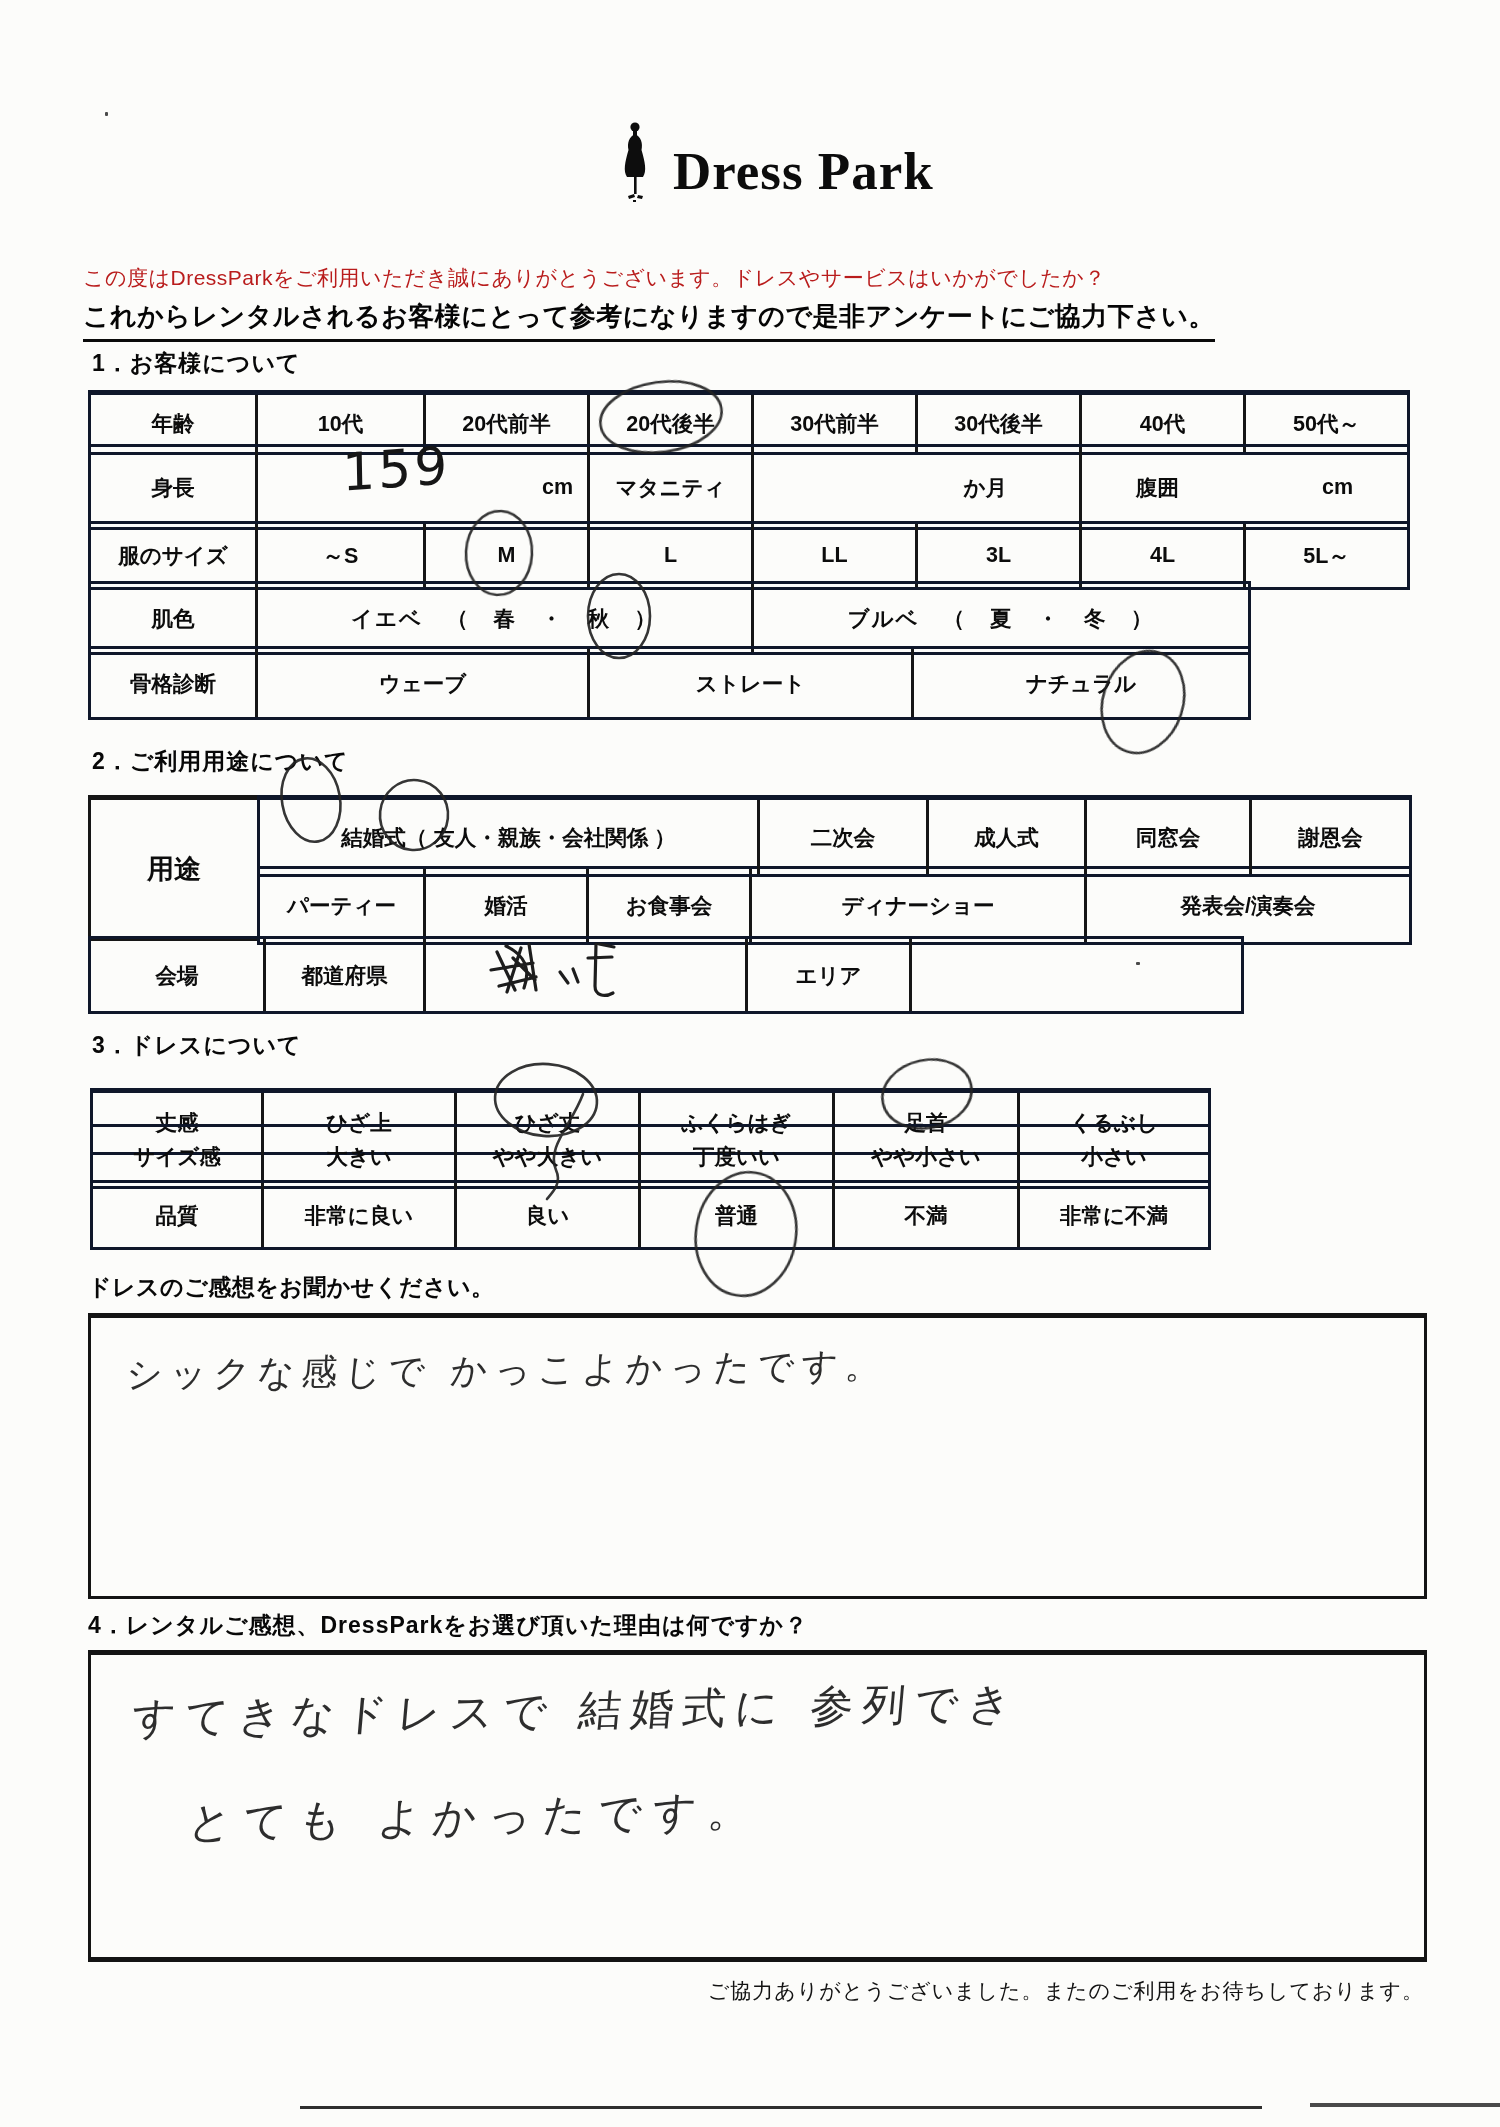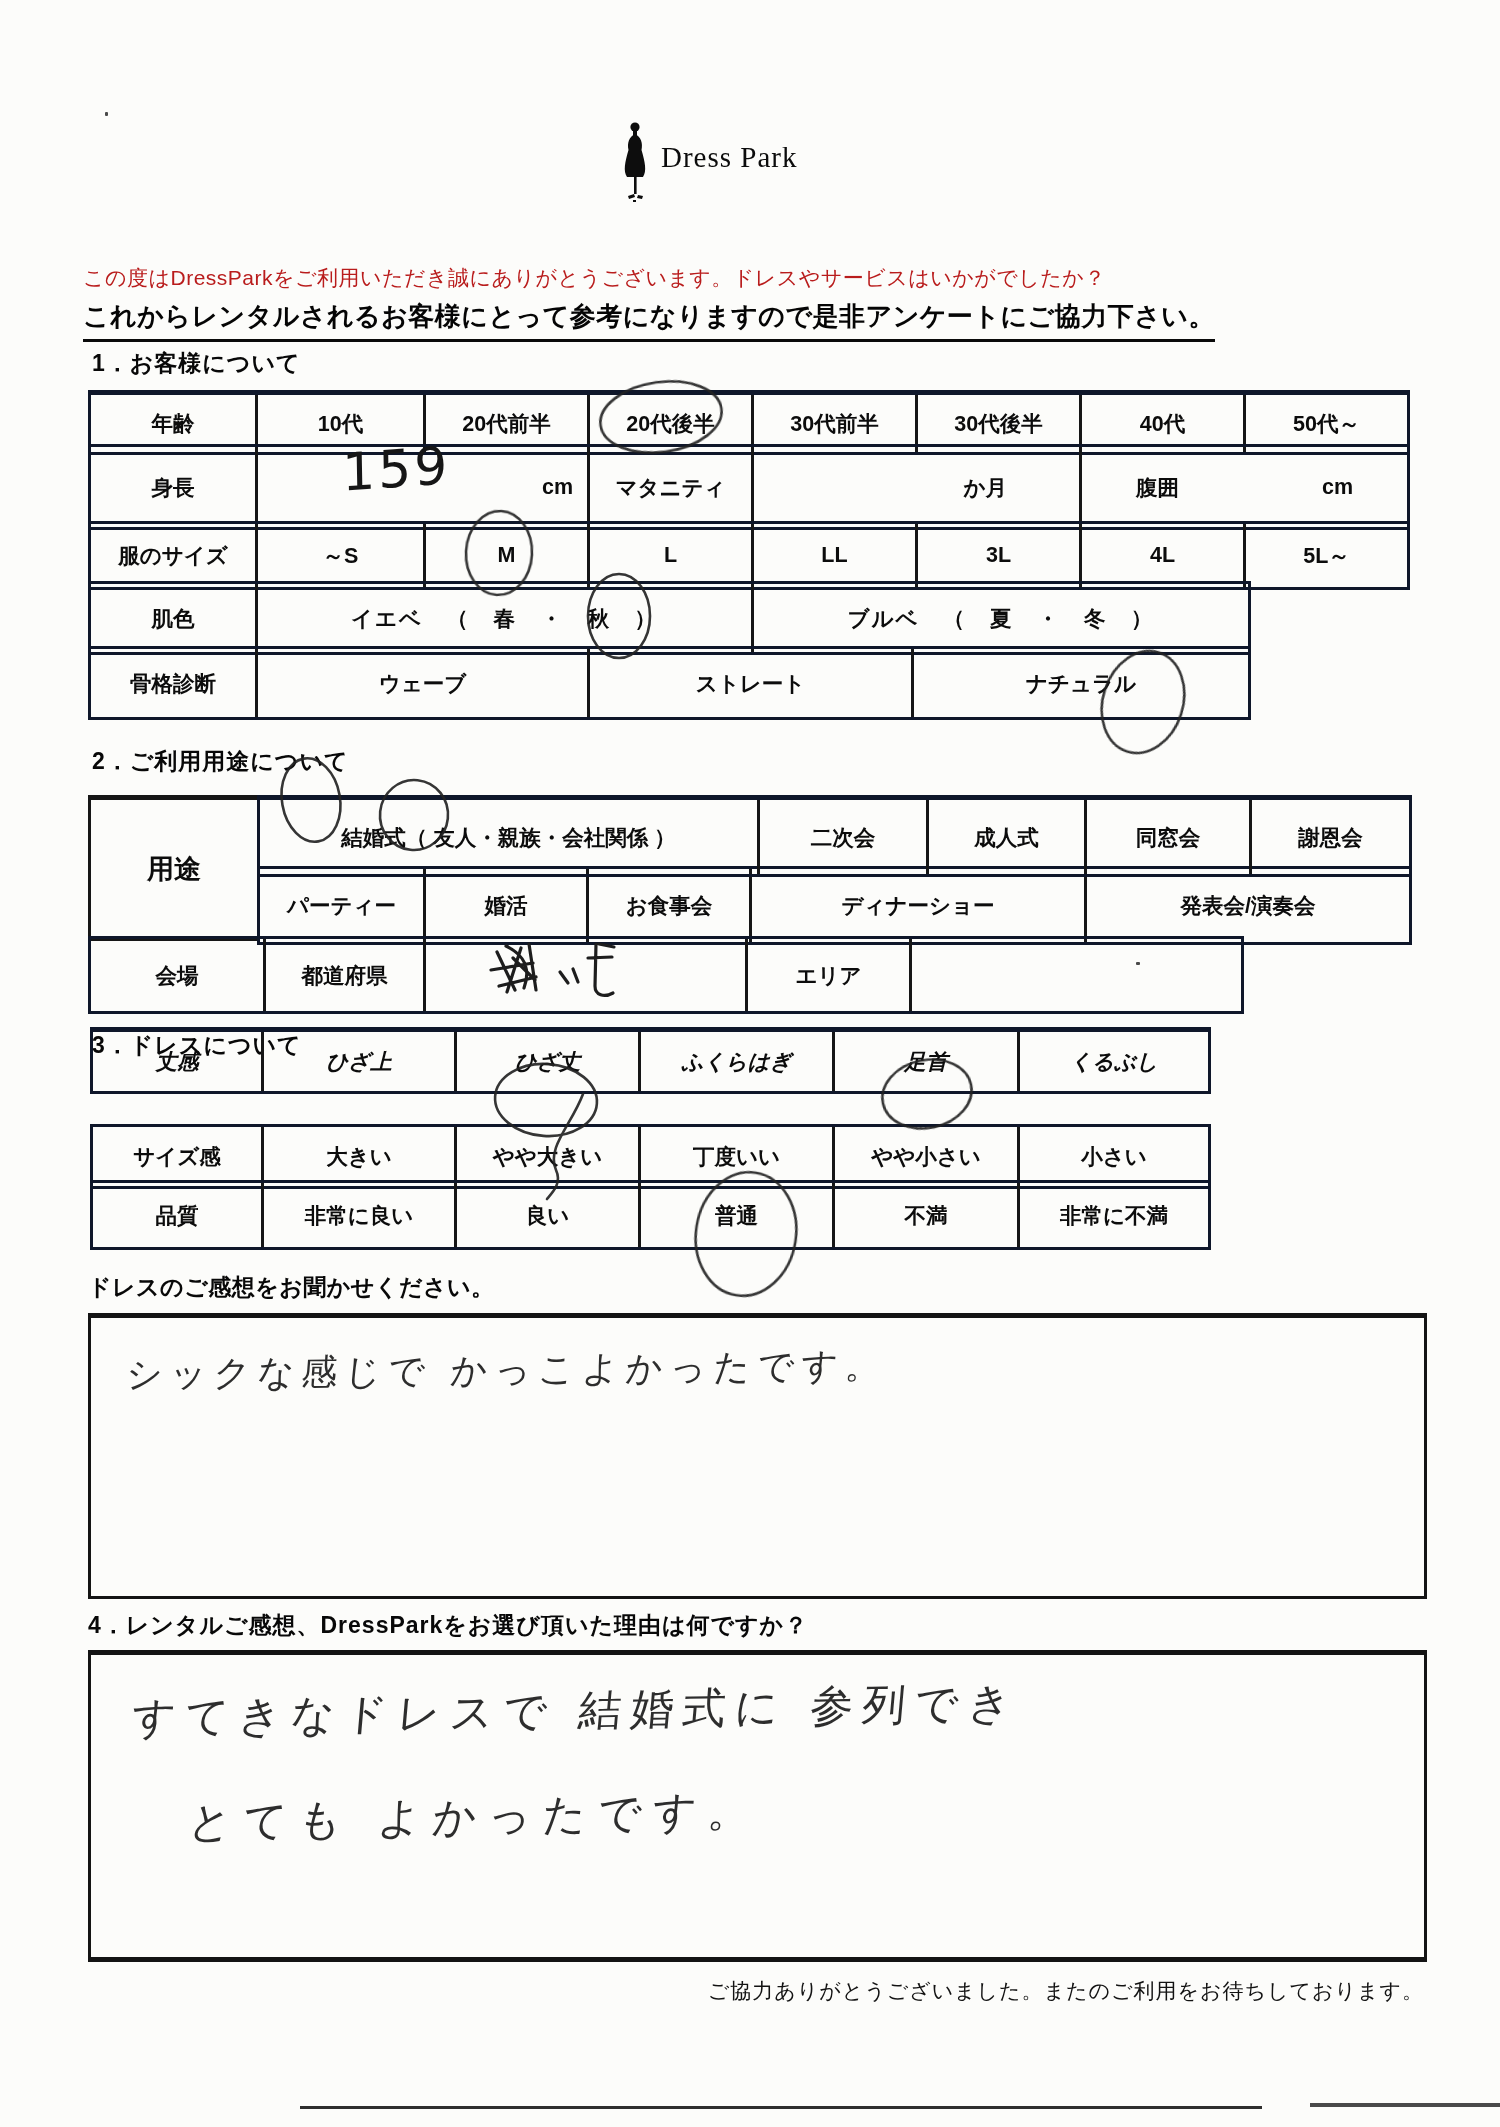--- a/index.html
+++ b/index.html
@@ -1,20 +1,20 @@
 <!DOCTYPE html>
 <html lang="ja"><head>
 <meta charset="utf-8">
 <style>
   html,body{margin:0;padding:0;background:#e8e8e6;}
   #page{position:relative;width:1500px;height:2127px;background:#fcfcfa;margin:0 auto;
         font-family:"Liberation Sans","DejaVu Sans",sans-serif;color:#0d0d0d;overflow:hidden;}
   .logo{position:absolute;left:616px;top:122px;display:flex;align-items:flex-start;}
-  .logo-text{font-family:"Liberation Serif","DejaVu Serif",serif;font-weight:normal;
-             font-size:29px;color:#0c0c0c;margin-left:7px;margin-top:19px;letter-spacing:1px;}
+  .logo-text{font-family:"Liberation Serif","DejaVu Serif",serif;font-weight:bold;
+             font-size:53px;color:#0c0c0c;margin-left:19px;margin-top:19px;letter-spacing:1px;}
   .intro1{position:absolute;left:83px;top:264px;font-size:21px;letter-spacing:.5px;color:#b91c1c;}
   .intro2{position:absolute;left:83px;top:299px;font-size:26px;font-weight:bold;letter-spacing:.5px;
           border-bottom:3px solid #0a0a0a;padding-bottom:5px;color:#050505;}
   .h{position:absolute;font-size:23px;font-weight:bold;color:#080808;letter-spacing:1px;}
   .row{position:absolute;display:flex;border:3px solid #0f172a;width:max-content;background:transparent;}
   .cell{box-sizing:border-box;display:flex;align-items:center;justify-content:center;
         border-left:3px solid #161616;font-weight:bold;font-size:21.5px;color:#0c0c0c;white-space:nowrap;}
   .cell:first-child{border-left:none;}
   .cell.sp{letter-spacing:2px;}
   .cell.h159{position:relative;justify-content:flex-end;padding-right:14px;}
@@ -127,21 +127,21 @@
   <div class="row" style="left:88px;top:936px;height:72px;">
     <div class="cell" style="width:172px">会場</div>
     <div class="cell" style="width:160px">都道府県</div>
     <div class="cell" style="width:322px"></div>
     <div class="cell" style="width:164px">エリア</div>
     <div class="cell" style="width:332px"></div>
   </div>
 
   <div class="h" style="left:92px;top:1030px;">3．ドレスについて</div>
 
-  <div class="row" style="left:90px;top:1027px;height:59px;border-top-width:5px;font-style:italic;">
+  <div class="row" style="left:90px;top:1088px;height:59px;border-top-width:5px;">
     <div class="cell" style="width:168px">丈感</div>
     <div class="cell" style="width:193px">ひざ上</div>
     <div class="cell" style="width:184px">ひざ丈</div>
     <div class="cell" style="width:194px">ふくらはぎ</div>
     <div class="cell" style="width:185px">足首</div>
     <div class="cell" style="width:191px">くるぶし</div>
   </div>
 
   <div class="row" style="left:90px;top:1124px;height:59px;">
     <div class="cell" style="width:168px">サイズ感</div>

